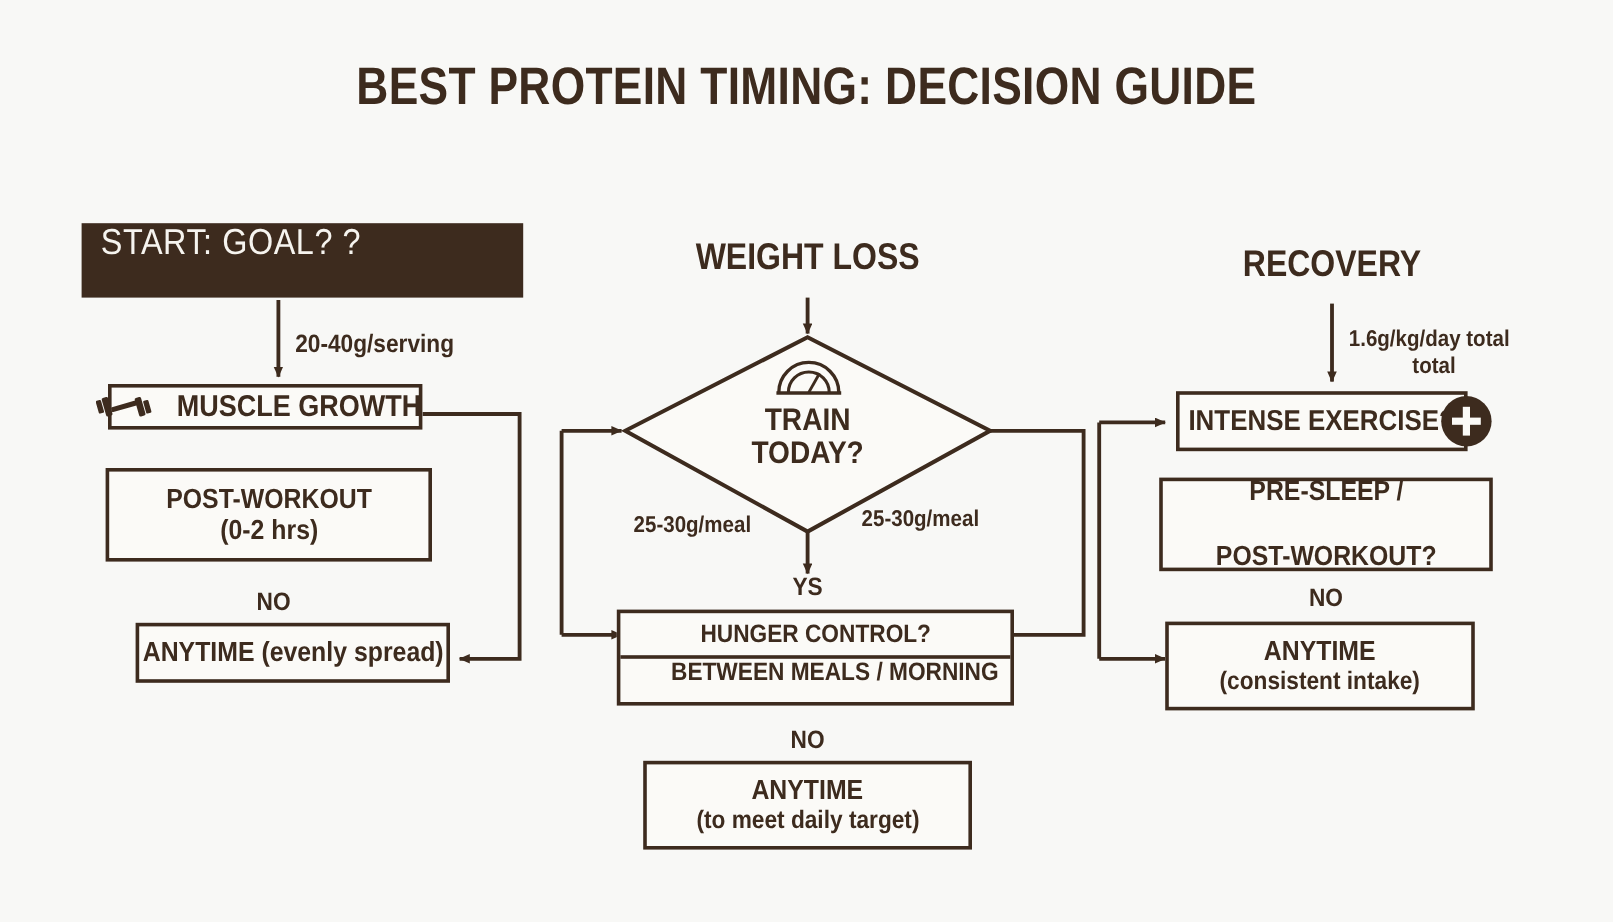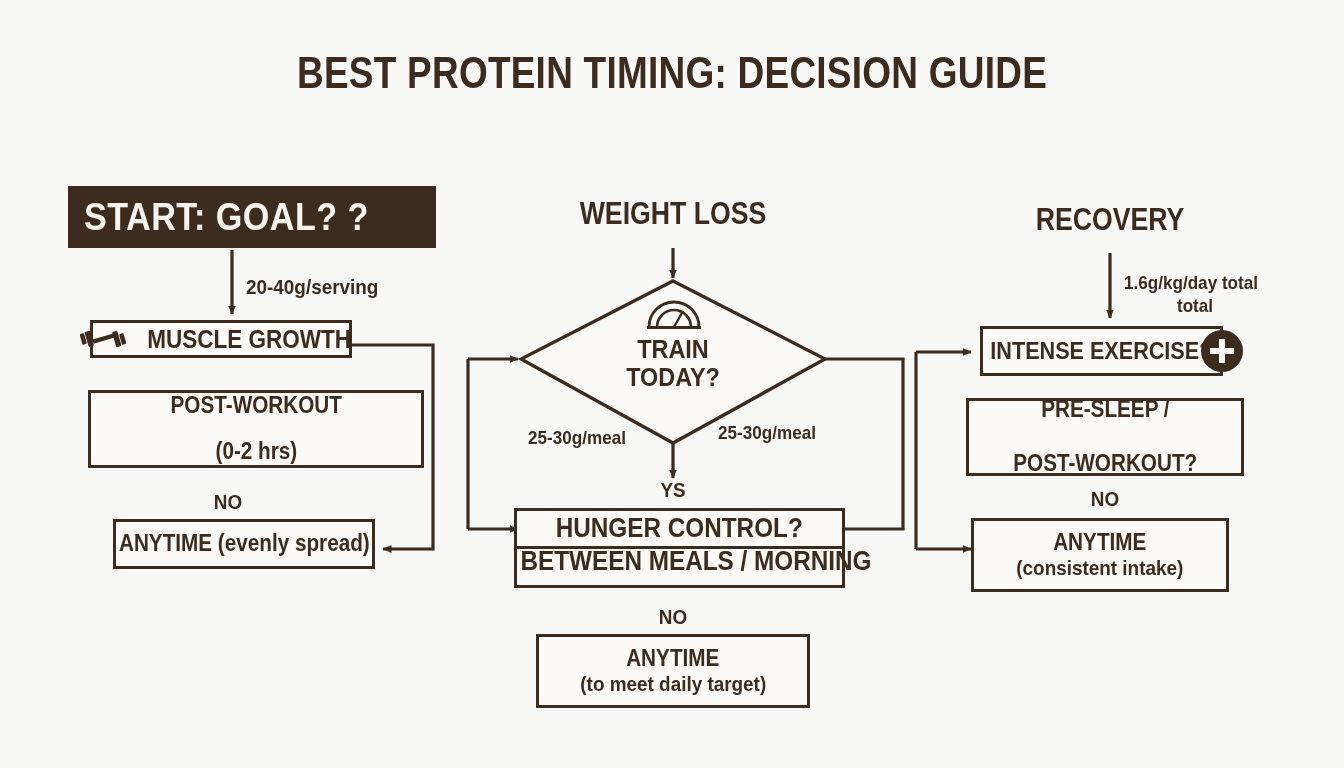--- a/index.html
+++ b/index.html
@@ -22,40 +22,40 @@
     white-space:nowrap;
   }
 
   .colhead{
     position:absolute;text-align:center;font-size:31px;font-weight:bold;
     color:#3D2B1E;transform:scaleX(0.86);transform-origin:50% 50%;white-space:nowrap;
   }
 
   .startbox{
     position:absolute;background:#3D2B1E;color:#F6F4EF;
-    display:flex;align-items:center;padding:0 16px;
-    font-size:38px;font-weight:bold;letter-spacing:0.5px;
+    display:flex;padding:0 16px;
+    font-size:30px;font-weight:normal;letter-spacing:0.5px;
   }
   .startbox span{transform:scaleX(0.9);transform-origin:0 50%;white-space:nowrap;}
 
   .box{
     position:absolute;box-sizing:border-box;
     border:3px solid #3D2B1E;background:#FBFAF7;
     display:flex;flex-direction:column;align-items:center;justify-content:center;
     text-align:center;line-height:1.12;
   }
   .box .l1{font-size:23px;font-weight:bold;transform:scaleX(0.9);transform-origin:50% 50%;white-space:nowrap;}
   .box .l2{font-size:23px;font-weight:bold;transform:scaleX(0.9);transform-origin:50% 50%;white-space:nowrap;}
   .box .sub{font-size:21px;font-weight:bold;transform:scaleX(0.9);transform-origin:50% 50%;white-space:nowrap;}
   .box.row{flex-direction:row;gap:8px;}
 
   .splitbox{position:absolute;box-sizing:border-box;border:3px solid #3D2B1E;background:#FBFAF7;}
   .splitbox .seg{
     display:flex;align-items:center;justify-content:center;
-    font-size:27px;font-weight:bold;box-sizing:border-box;
+    font-size:21px;font-weight:bold;box-sizing:border-box;
   }
   .splitbox .seg span{transform:scaleX(0.9);transform-origin:50% 50%;white-space:nowrap;}
   .splitbox .seg.top{border-bottom:3px solid #3D2B1E;}
 
   .elabel{
     position:absolute;font-size:19px;font-weight:bold;color:#3D2B1E;
     white-space:nowrap;transform:scaleX(0.9);transform-origin:0 50%;
   }
   .elabel.c{transform-origin:50% 50%;text-align:center;}
   .elabel.big{font-size:21px;}
@@ -128,21 +128,21 @@
           <rect x="6.5" y="3" width="5.5" height="16" rx="1.4" transform="rotate(-16 9.2 11)"></rect>
           <rect x="12.5" y="8.5" width="22" height="4.2" rx="1" transform="rotate(-16 23.5 10.6)"></rect>
           <rect x="34" y="3" width="5.5" height="16" rx="1.4" transform="rotate(-16 36.7 11)"></rect>
           <rect x="40.5" y="5.5" width="4.5" height="11" rx="1" transform="rotate(-16 42.7 11)"></rect>
         </g>
       </svg>
     </span>
     <span class="l1" style="font-size:25px;">MUSCLE GROWTH</span>
   </div>
 
-  <div class="box" style="left:88px;top:390px;width:336px;height:78px;justify-content:space-between;">
+  <div class="box" style="left:88px;top:390px;width:272px;height:78px;">
     <div class="l1">POST-WORKOUT</div>
     <div class="l2">(0-2 hrs)</div>
   </div>
 
   <div class="elabel c big" style="left:158px;top:490px;width:140px;">NO</div>
 
   <div class="box" style="left:113px;top:519px;width:262px;height:50px;">
     <div class="l1">ANYTIME (evenly spread)</div>
   </div>
 

